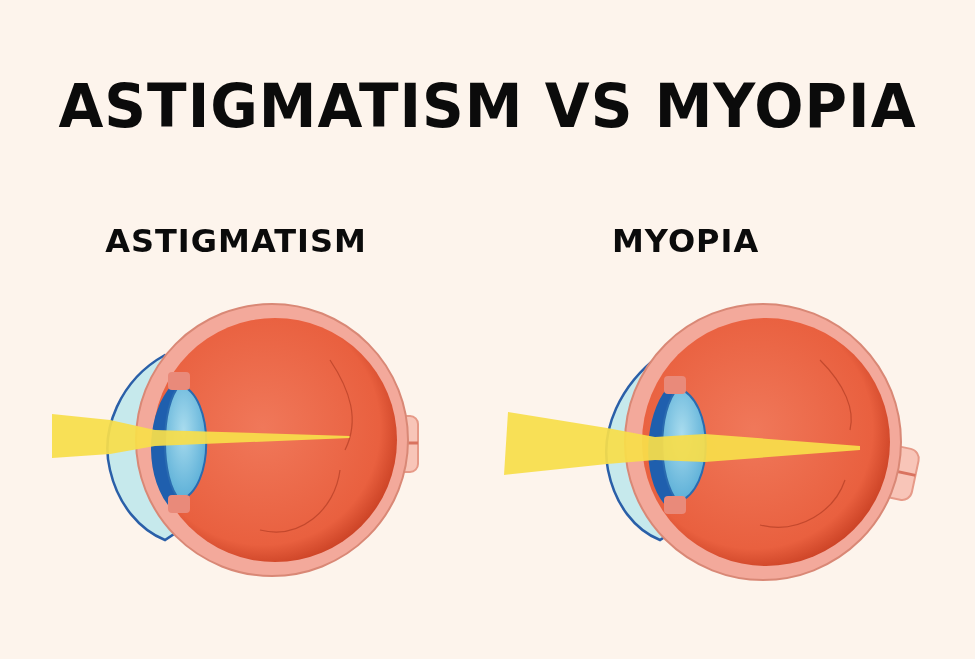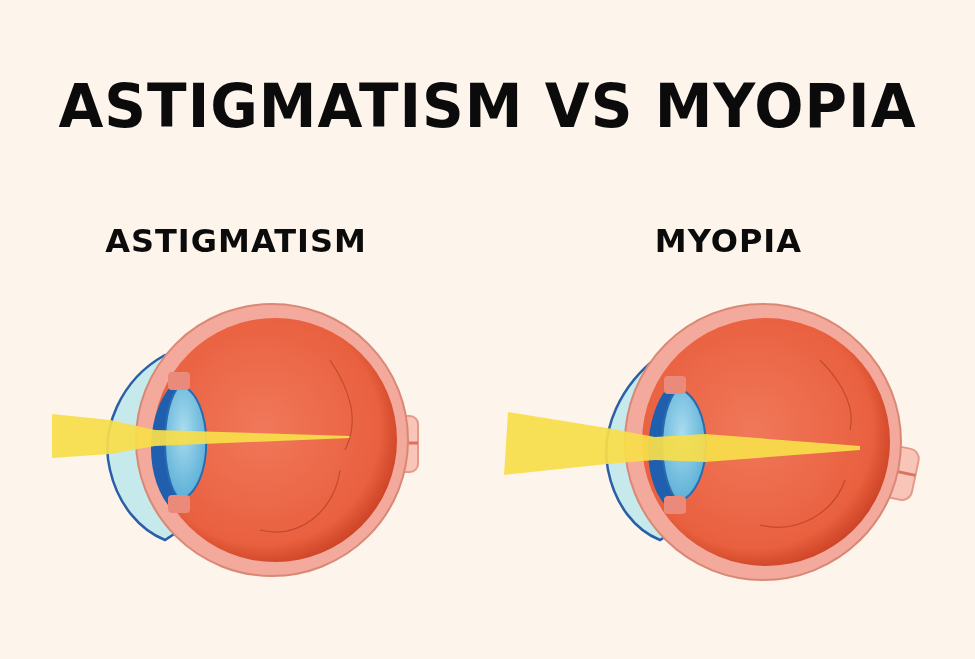--- a/index.html
+++ b/index.html
@@ -15,21 +15,21 @@
     letter-spacing: 1px; color: #0b0b0b;
     font-family: "DejaVu Sans", sans-serif;
     transform: scaleY(1.05);
   }
   .sub-title {
     position: absolute; top: 222px; font-weight: 700; font-size: 32px;
     color: #0b0b0b; letter-spacing: 1px;
     font-family: "DejaVu Sans", sans-serif;
   }
   .sub-left { left: 86px; width: 300px; text-align: center; }
-  .sub-right { left: 612px; width: 190px; text-align: right; }
+  .sub-right { left: 612px; width: 190px; text-align: left; }
   svg.diagram { position: absolute; left: 0; top: 0; }
 </style>
 </head>
 <body>
 
 <div class="main-title">ASTIGMATISM VS MYOPIA</div>
 <div class="sub-title sub-left">ASTIGMATISM</div>
 <div class="sub-title sub-right">MYOPIA</div>
 
 <svg class="diagram" width="975" height="659" viewBox="0 0 975 659">

